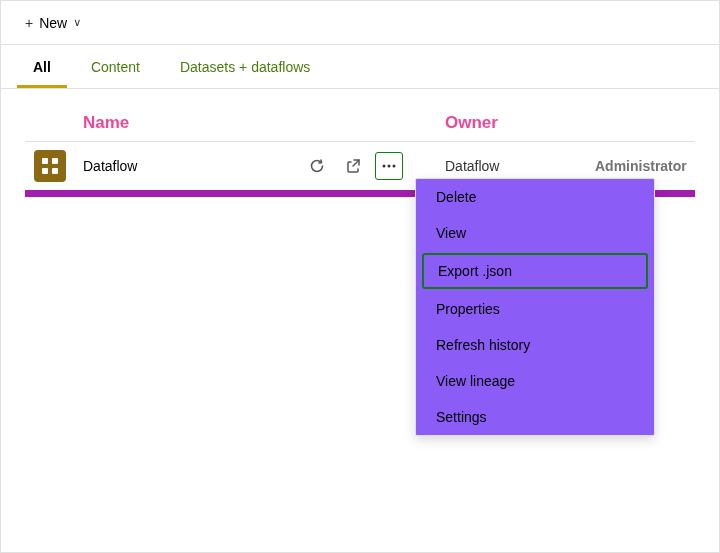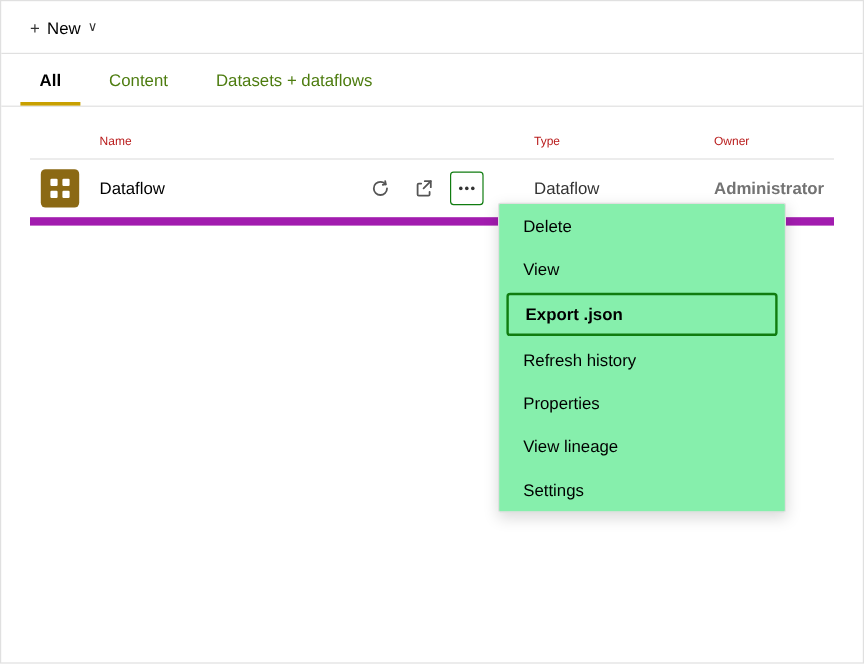--- a/index.html
+++ b/index.html
@@ -65,22 +65,23 @@
 
     
     .table-container {
       width: 100%;
     }
     .table-header {
       display: grid;
       grid-template-columns: 50px 1fr 150px 150px 100px;
       padding: 8px 0;
       border-bottom: 1px solid #e0e0e0;
-      color: #b91c1c;
-      font-size: 10px;
+      color: #ec4899;
+      font-size: 17px;
+      font-weight: bold;
     }
     .col-name { padding-left: 8px; }
 
     .table-row {
       display: grid;
       grid-template-columns: 50px 1fr 150px 150px 100px;
       padding: 8px 0;
       align-items: center;
       border-bottom: 7px solid #a21caf;
       position: relative;
@@ -153,41 +154,40 @@
       font-size: 14px;
       color: #737373;
       font-weight: 600;
     }
 
     
     .dropdown-menu {
       position: absolute;
       top: 36px;
       left: 390px;
-      background: #86efac;
+      background: #8b5cf6;
       border: 1px solid #e0e0e0;
       box-shadow: 0 4px 12px rgba(0,0,0,0.15);
       border-radius: 2px;
       width: 240px;
       z-index: 100;
     }
     .menu-item {
       padding: 10px 20px;
       font-size: 14px;
       color: #000;
       cursor: pointer;
       display: flex;
       align-items: center;
     }
     .menu-item.highlighted {
       border: 2px solid #107c10;
       border-radius: 3px;
       margin: 2px 6px;
       padding: 8px 14px;
-      font-weight: bold;
     }
   </style>
 </head>
 <body>
 
 <div class="header">
   <button class="new-button">
     <span class="plus-icon">+</span>
     <span>New</span>
     <span class="chevron-icon">∨</span>
@@ -206,21 +206,20 @@
   </div>
 </div>
 
 <div class="main">
   <div class="table-container">
 
     <div class="table-header">
       <div></div>
       <div class="col-name">Name</div>
       <div></div>
-      <div>Type</div>
       <div>Owner</div>
     </div>
 
     <div class="table-row">
       <div class="dataflow-icon-wrap">
         <div class="dataflow-icon">
           <svg width="18" height="18" viewBox="0 0 18 18" fill="white" xmlns="http://www.w3.org/2000/svg">
             <rect x="1" y="1" width="6" height="6" rx="1" fill="white"></rect>
             <rect x="11" y="1" width="6" height="6" rx="1" fill="white"></rect>
             <rect x="1" y="11" width="6" height="6" rx="1" fill="white"></rect>
@@ -258,24 +257,24 @@
         <div class="menu-item">
           <span>Delete</span>
         </div>
         <div class="menu-item">
           <span>View</span>
         </div>
         <div class="menu-item highlighted">
           <span>Export .json</span>
         </div>
         <div class="menu-item">
+          <span>Properties</span>
+        </div>
+        <div class="menu-item">
           <span>Refresh history</span>
-        </div>
-        <div class="menu-item">
-          <span>Properties</span>
         </div>
         <div class="menu-item">
           <span>View lineage</span>
         </div>
         <div class="menu-item">
           <span>Settings</span>
         </div>
       </div>
     </div>
   </div>

